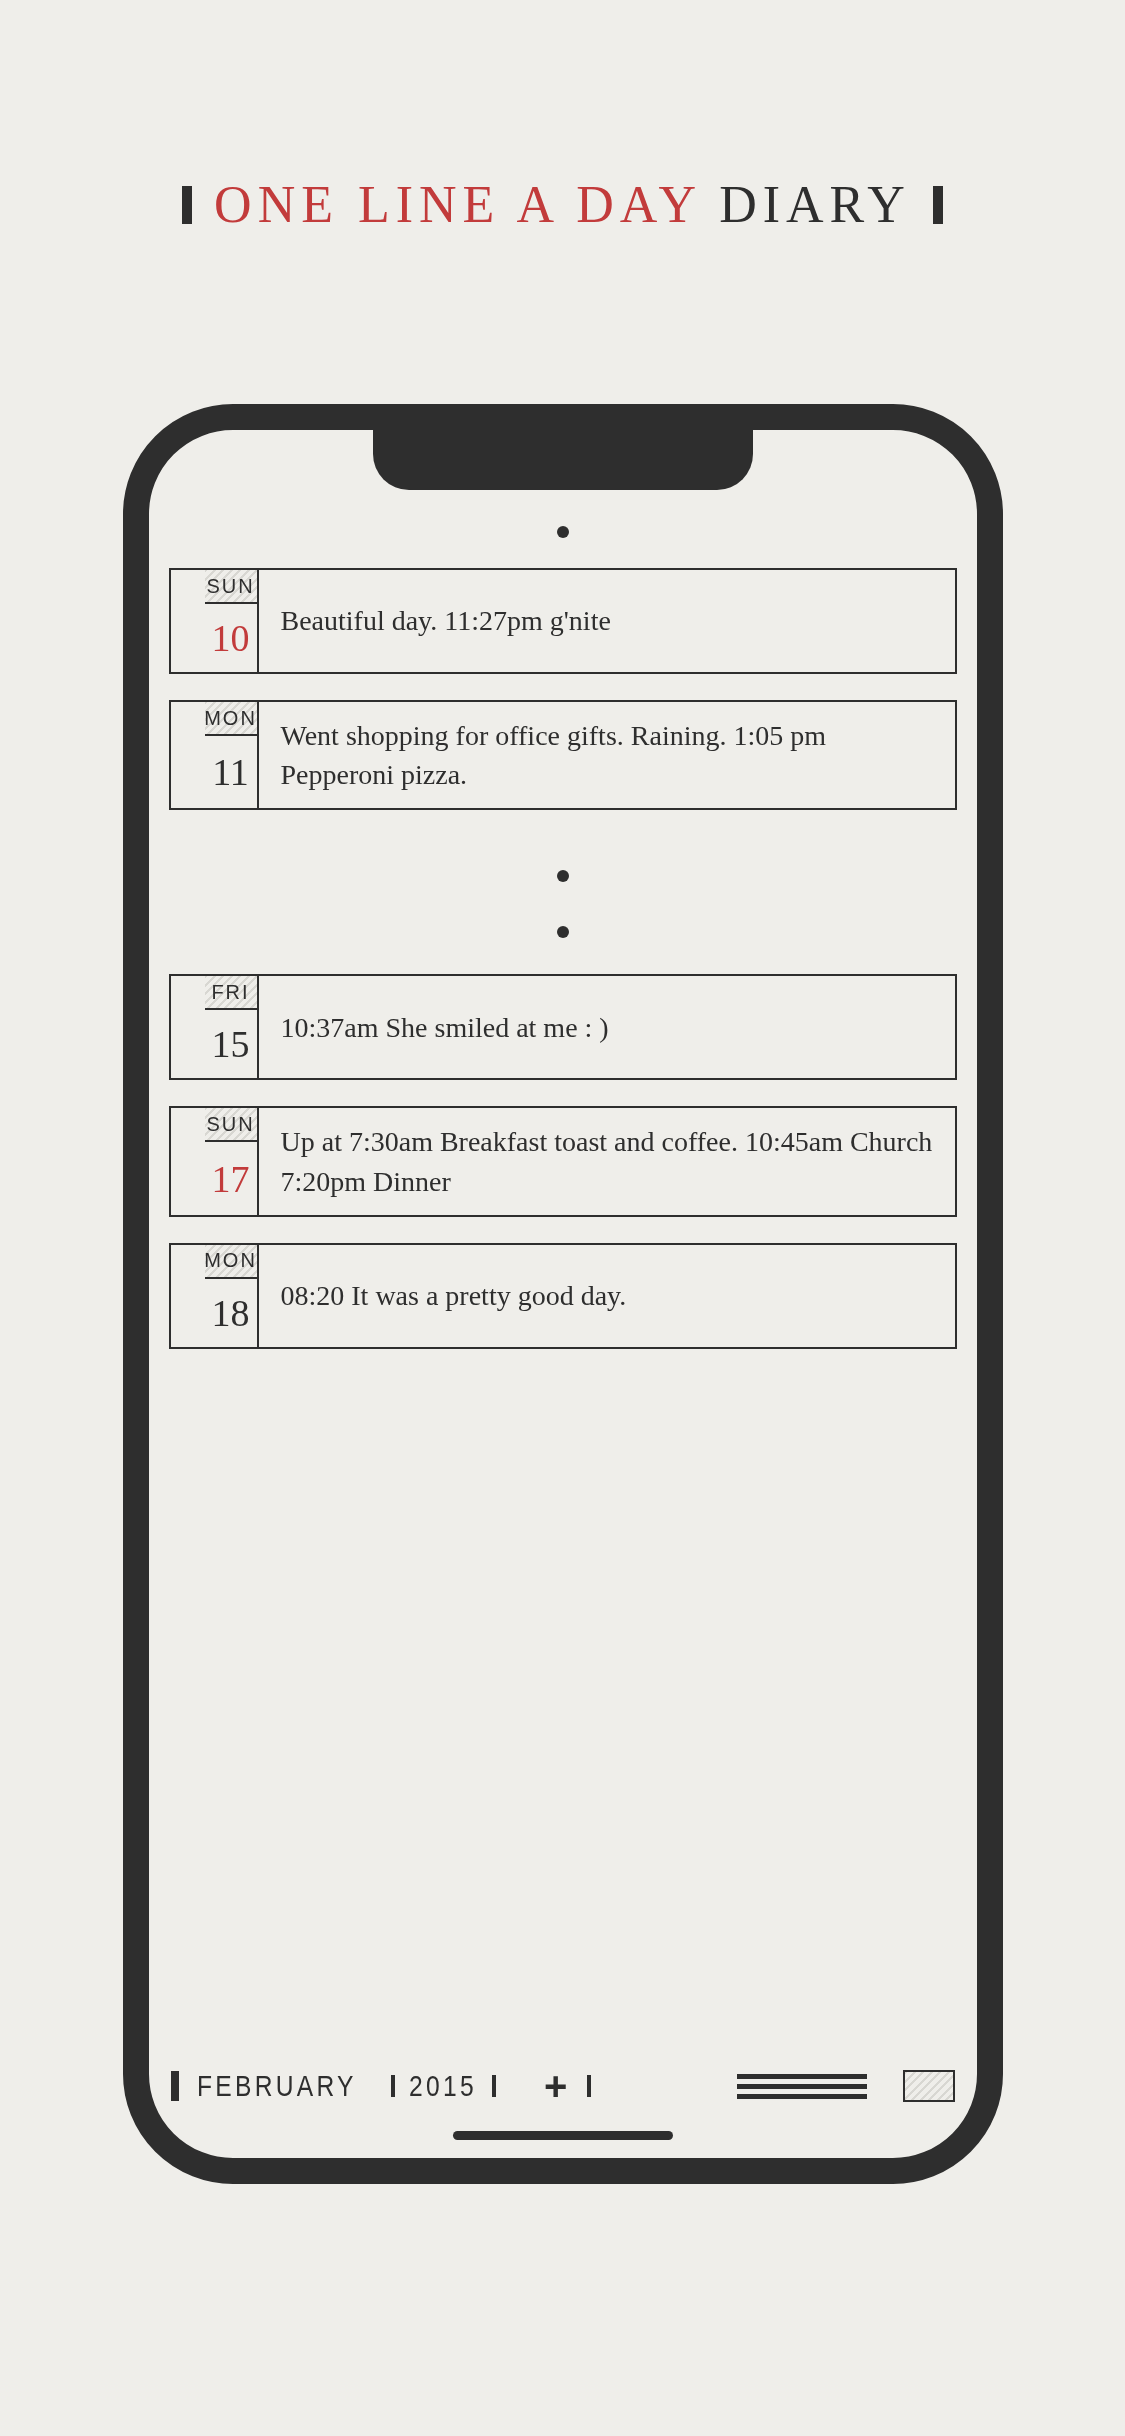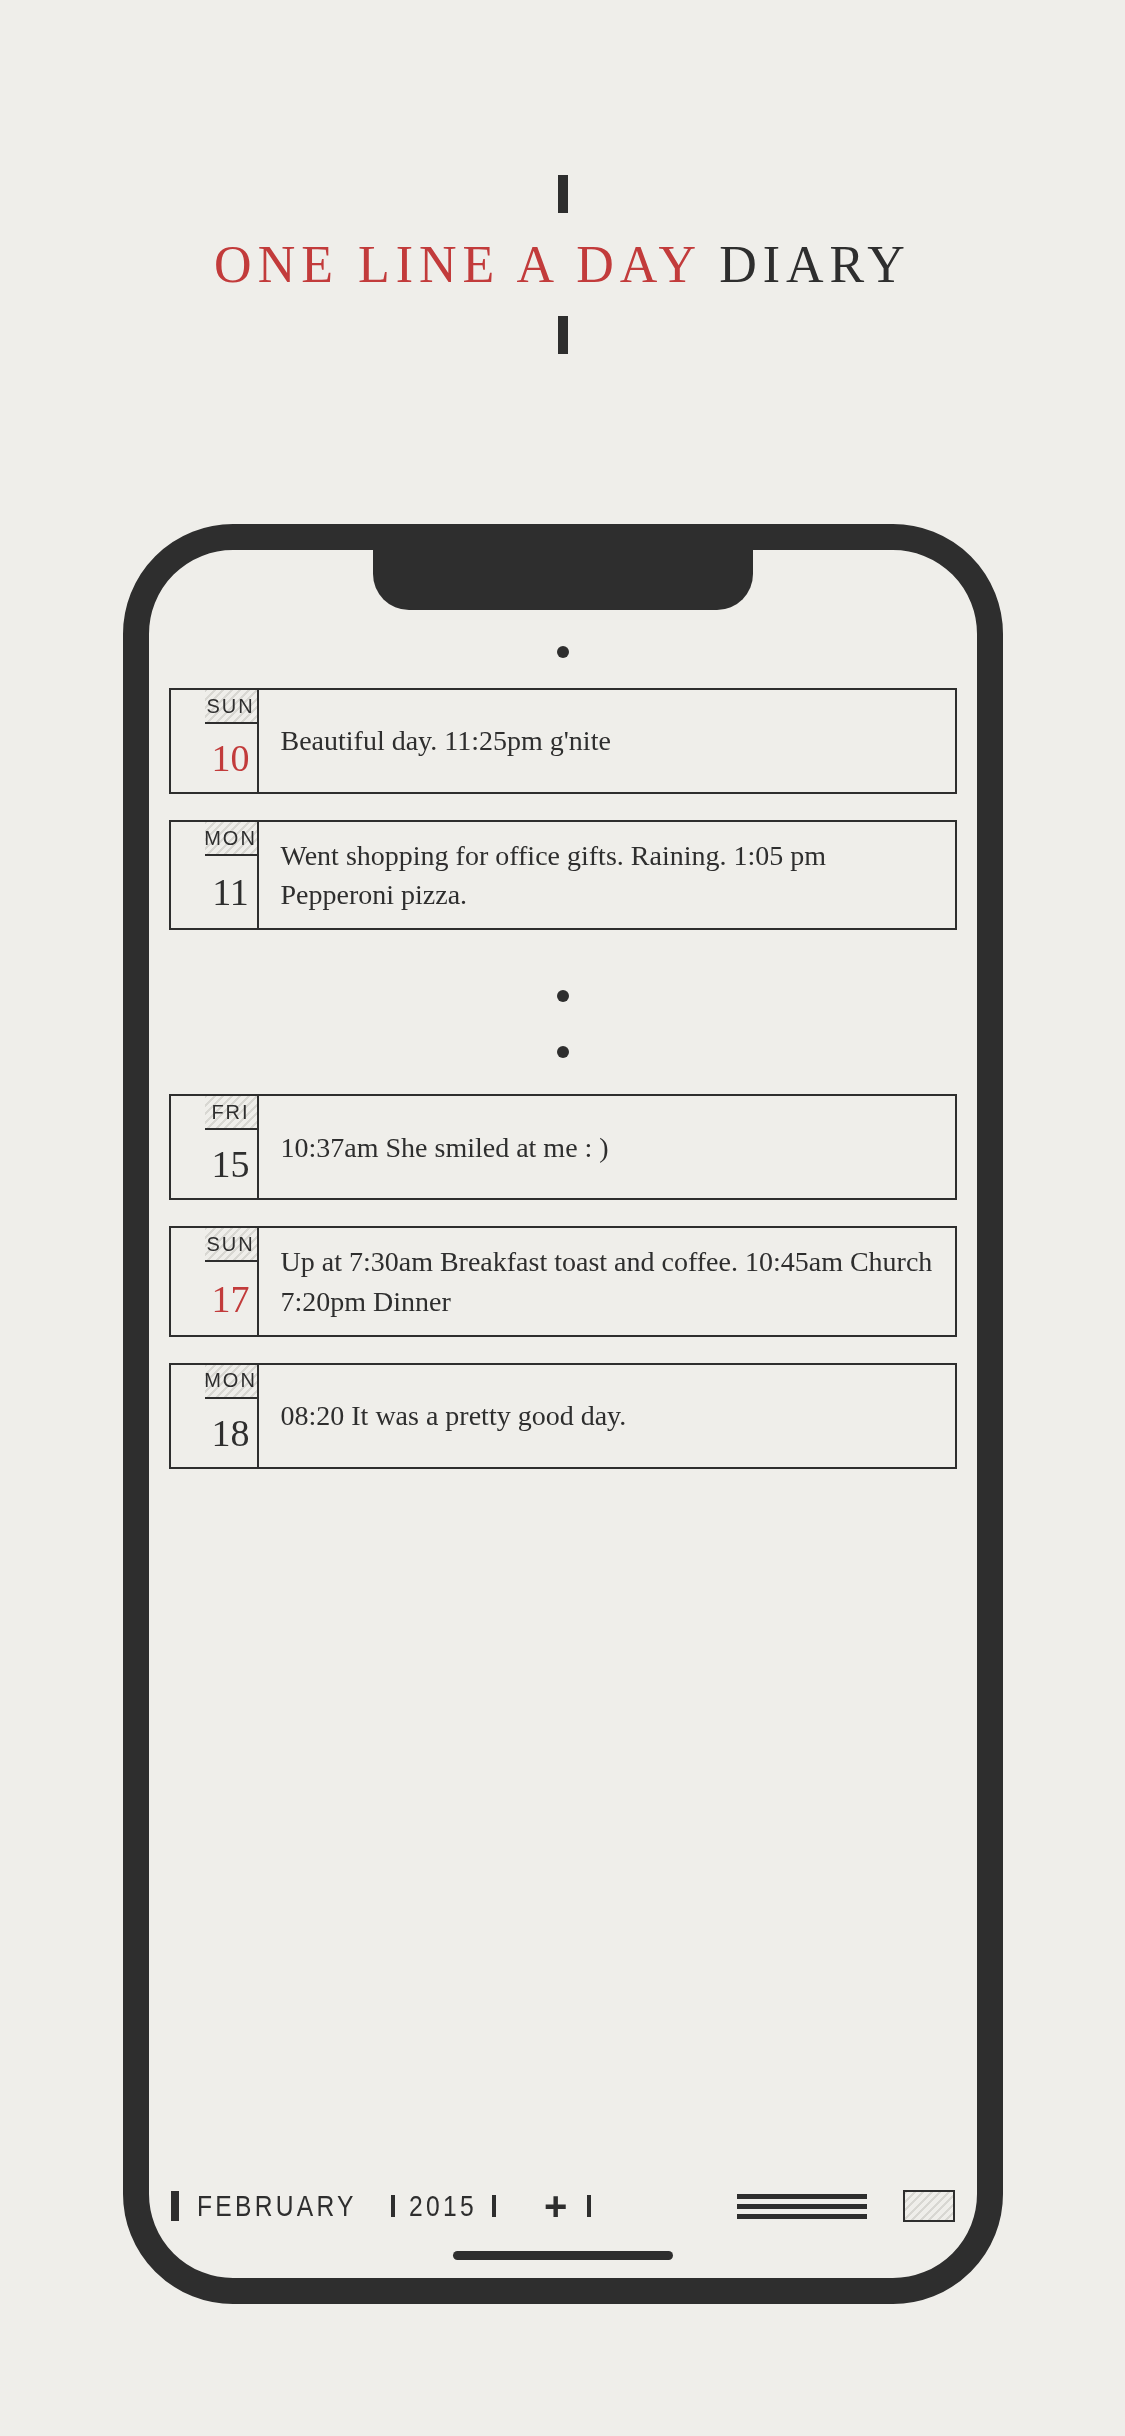--- a/index.html
+++ b/index.html
@@ -10,21 +10,20 @@
     display: flex;
     flex-direction: column;
     align-items: center;
   }
 
   .page-title {
     margin-top: 175px;
     display: flex;
     align-items: center;
     gap: 22px;
-    flex-direction: column;
   }
   .title-bar {
     width: 10px;
     height: 38px;
     background: #2e2e2e;
   }
   .title-text {
     font-family: Georgia, serif;
     font-size: 52px;
     letter-spacing: 6px;
@@ -207,21 +206,21 @@
 
   <div class="screen">
 
     <div class="dot top"></div>
 
     <div class="entry">
       <div class="date-cell">
         <div class="weekday">SUN</div>
         <div class="daynum sunday">10</div>
       </div>
-      <div class="entry-text">Beautiful day. 11:25pm g'nite</div>
+      <div class="entry-text">Beautiful day. 11:27pm g'nite</div>
     </div>
 
     <div class="entry">
       <div class="date-cell">
         <div class="weekday">MON</div>
         <div class="daynum">11</div>
       </div>
       <div class="entry-text">Went shopping for office gifts. Raining. 1:05 pm Pepperoni pizza.</div>
     </div>
 

